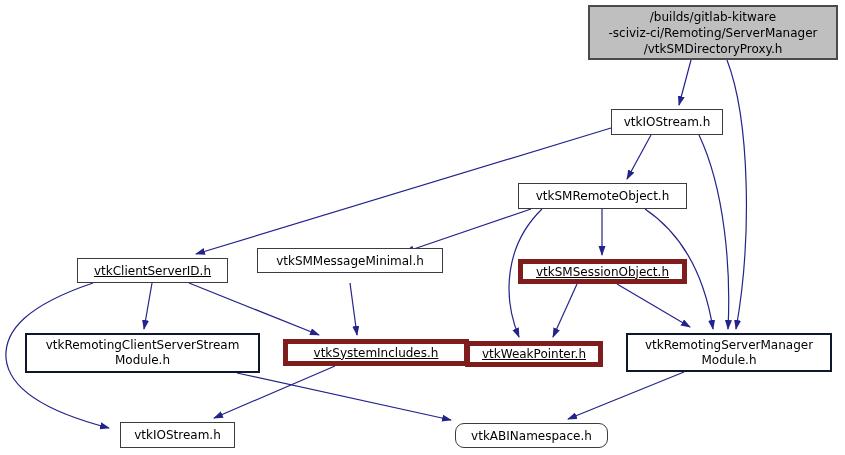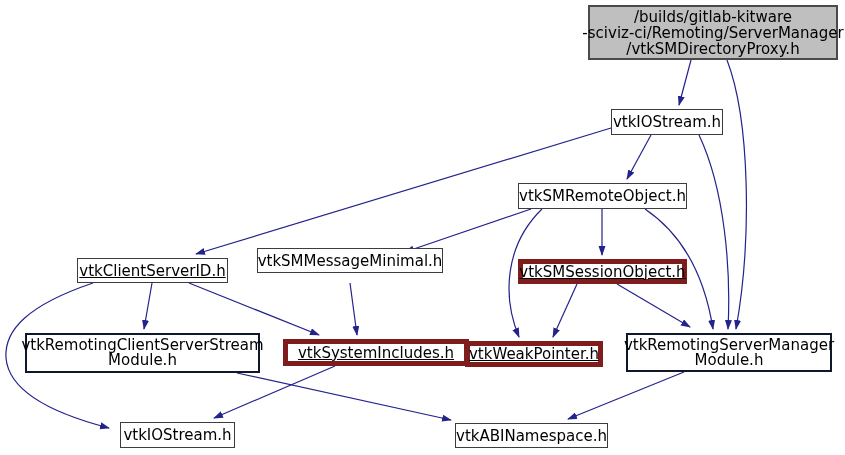--- a/index.html
+++ b/index.html
@@ -11,21 +11,21 @@
     overflow:hidden;
   }
   #edge-layer{position:absolute;left:0;top:0;width:845px;height:455px;}
   .node{
     position:absolute;
     box-sizing:border-box;
     background:#ffffff;
     border:1px solid #3c3c3c;
     display:flex;flex-direction:column;
     align-items:center;justify-content:center;
-    font-size:15px;line-height:14px;
+    font-size:12px;line-height:14px;
     color:#000000;text-align:center;white-space:nowrap;
     cursor:pointer;
   }
   .node.main{background:#bfbfbf;border:2px solid #4a4a4a;line-height:16px;cursor:default;}
   .node.thick{border:2px solid #0f172a;line-height:15px;}
   .node.red{border:5px solid #7f1d1d;text-decoration:underline;}
   .node span{display:block;}
   .edge{fill:none;stroke:#23238b;stroke-width:1.2px;}
 </style>
 </head>
@@ -90,17 +90,17 @@
       <div class="node red" style="left: 465px; top: 341px; width: 138px; height: 26px;">
         <span>vtkWeakPointer.h</span>
       </div>
       <div class="node thick" style="left: 626px; top: 333px; width: 206px; height: 39px;">
         <span>vtkRemotingServerManager</span>
         <span>Module.h</span>
       </div>
       <div class="node" style="left: 120px; top: 422px; width: 115px; height: 26px;">
         <span>vtkIOStream.h</span>
       </div>
-      <div class="node" style="left: 455px; top: 423px; width: 153px; height: 25px;">
+      <div class="node" style="left: 455px; top: 423px; width: 153px; height: 25px; border-radius: 9px;">
         <span>vtkABINamespace.h</span>
       </div>
     </div>
 </div>
 
 </body></html>

